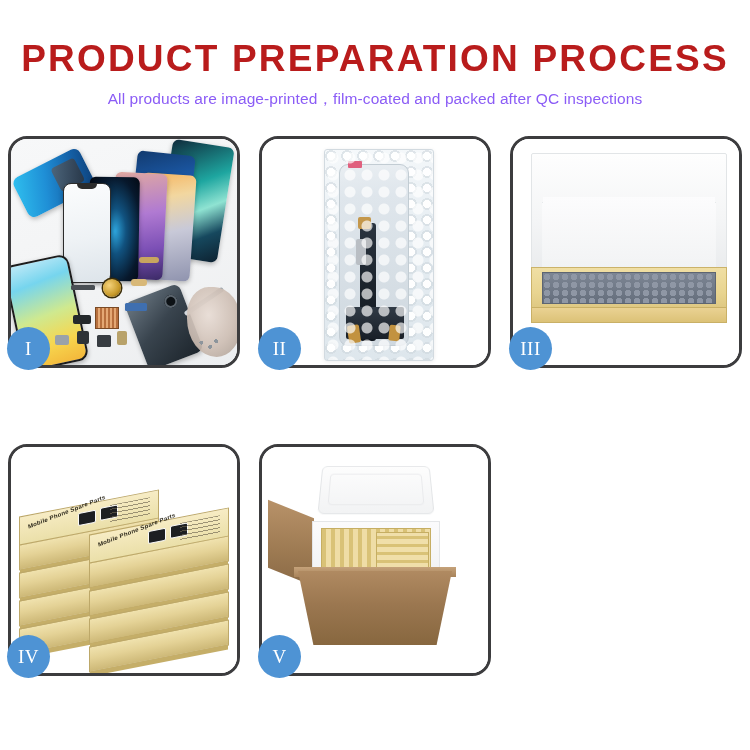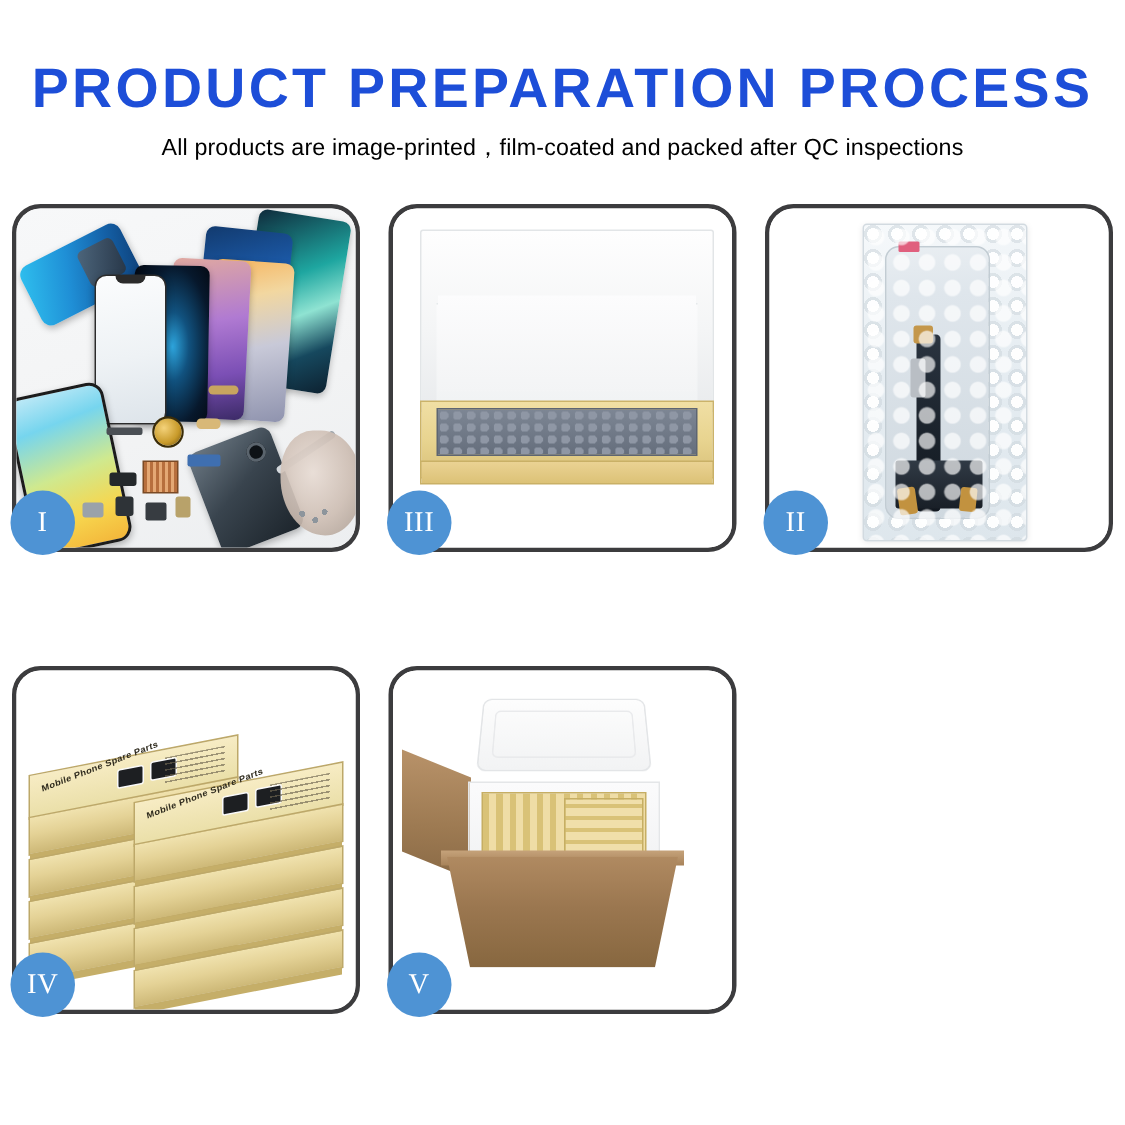--- a/index.html
+++ b/index.html
@@ -9,27 +9,27 @@
     font-family: "Liberation Sans", sans-serif;
     overflow: hidden;
   }
   #page { position: relative; width: 750px; height: 750px; background: #fff; }
 
   
   .header { position: absolute; left: 0; top: 0; width: 750px; text-align: center; }
   .title {
     font-family: "Liberation Sans", sans-serif;
     font-size: 37px; font-weight: 700; letter-spacing: 2.2px;
-    color: #1d4ed8; line-height: 1; margin-top: 40px;
+    color: #b91c1c; line-height: 1; margin-top: 40px;
     white-space: nowrap;
   }
   .subtitle {
     font-family: "Liberation Sans", sans-serif;
     font-size: 15.5px; font-weight: 400; letter-spacing: 0.1px;
-    color: #000000; line-height: 1; margin-top: 14px;
+    color: #8b5cf6; line-height: 1; margin-top: 14px;
     white-space: nowrap;
   }
 
   
   .grid {
     position: absolute; left: 8px; top: 136px;
     width: 734px; height: 550px;
     display: grid;
     grid-template-columns: repeat(3, 232px);
     grid-template-rows: repeat(2, 232px);
@@ -350,48 +350,48 @@
         <div class="part pt-h"></div>
         <div class="part pt-i"></div>
         <div class="tweez"></div>
         <div class="hand"></div>
         <div class="screws"></div>
       </div>
       <div class="badge">I</div>
     </div>
 
     <div class="panel">
-      <div class="stage p3">
-        <div class="b3-lid"></div>
-        <div class="b3-foam"></div>
-        <div class="b3-tray">
-          <div class="b3-inner"></div>
-        </div>
-        <div class="b3-front"></div>
-      </div>
-      <div class="badge">III</div>
-    </div>
-
-    <div class="panel">
       <div class="stage p2">
         <div class="bag">
           <div class="lcd">
             <div class="tag"></div>
             <div class="flex"></div>
             <div class="flex2"></div>
             <div class="flexgold1"></div>
             <div class="connbar">
               <div class="g1"></div>
               <div class="g2"></div>
             </div>
           </div>
           <div class="bubbleoverlay"></div>
         </div>
       </div>
       <div class="badge">II</div>
+    </div>
+
+    <div class="panel">
+      <div class="stage p3">
+        <div class="b3-lid"></div>
+        <div class="b3-foam"></div>
+        <div class="b3-tray">
+          <div class="b3-inner"></div>
+        </div>
+        <div class="b3-front"></div>
+      </div>
+      <div class="badge">III</div>
     </div>
 
     <div class="panel">
       <div class="stage p4">
         <div class="stackwrap">
 
           <div class="bxtop" style="left:2px; top:38px;">
             <div class="lbl">Mobile Phone Spare Parts</div>
             <div class="shot" style="left:58px; top:7px;"></div>
             <div class="shot" style="left:80px; top:6px;"></div>

